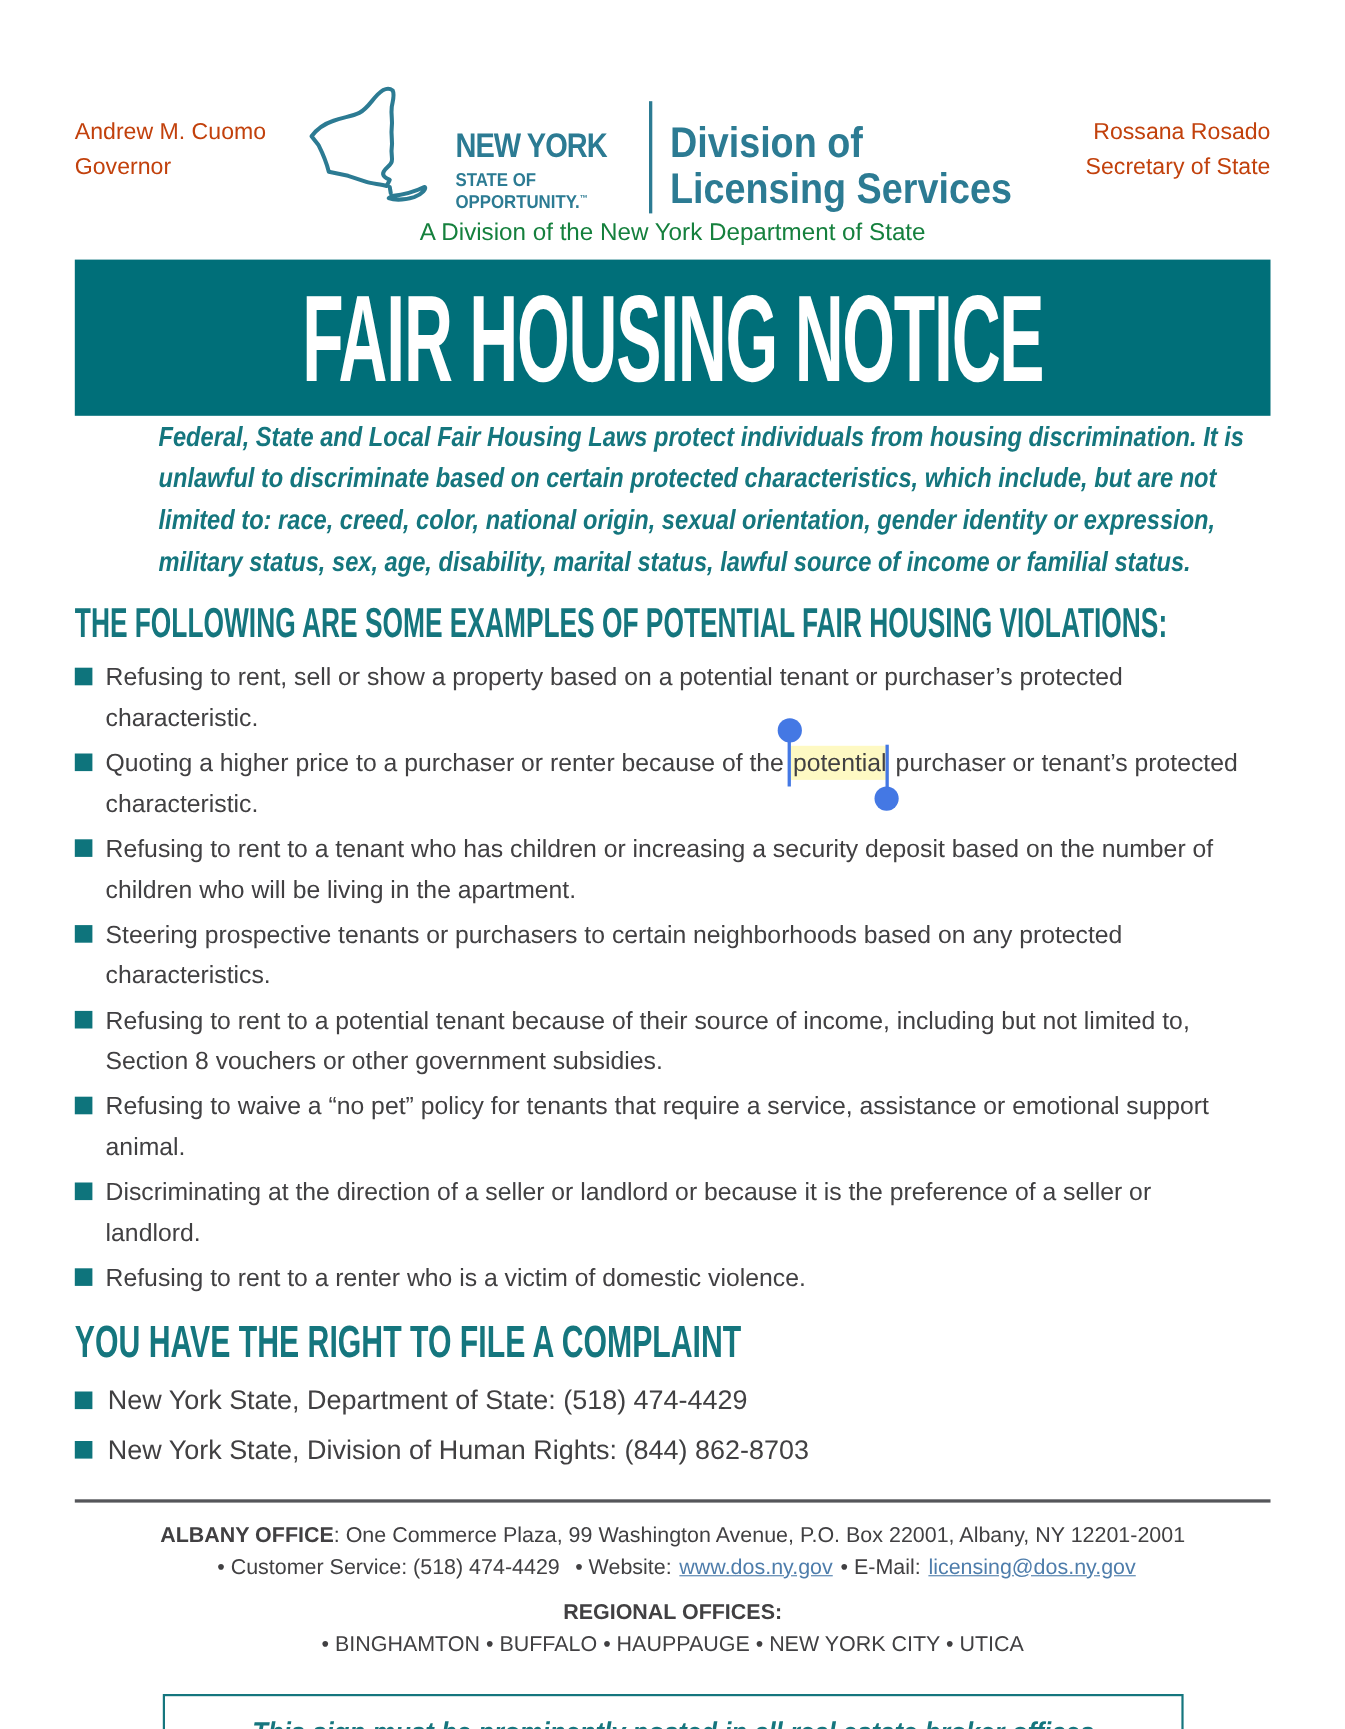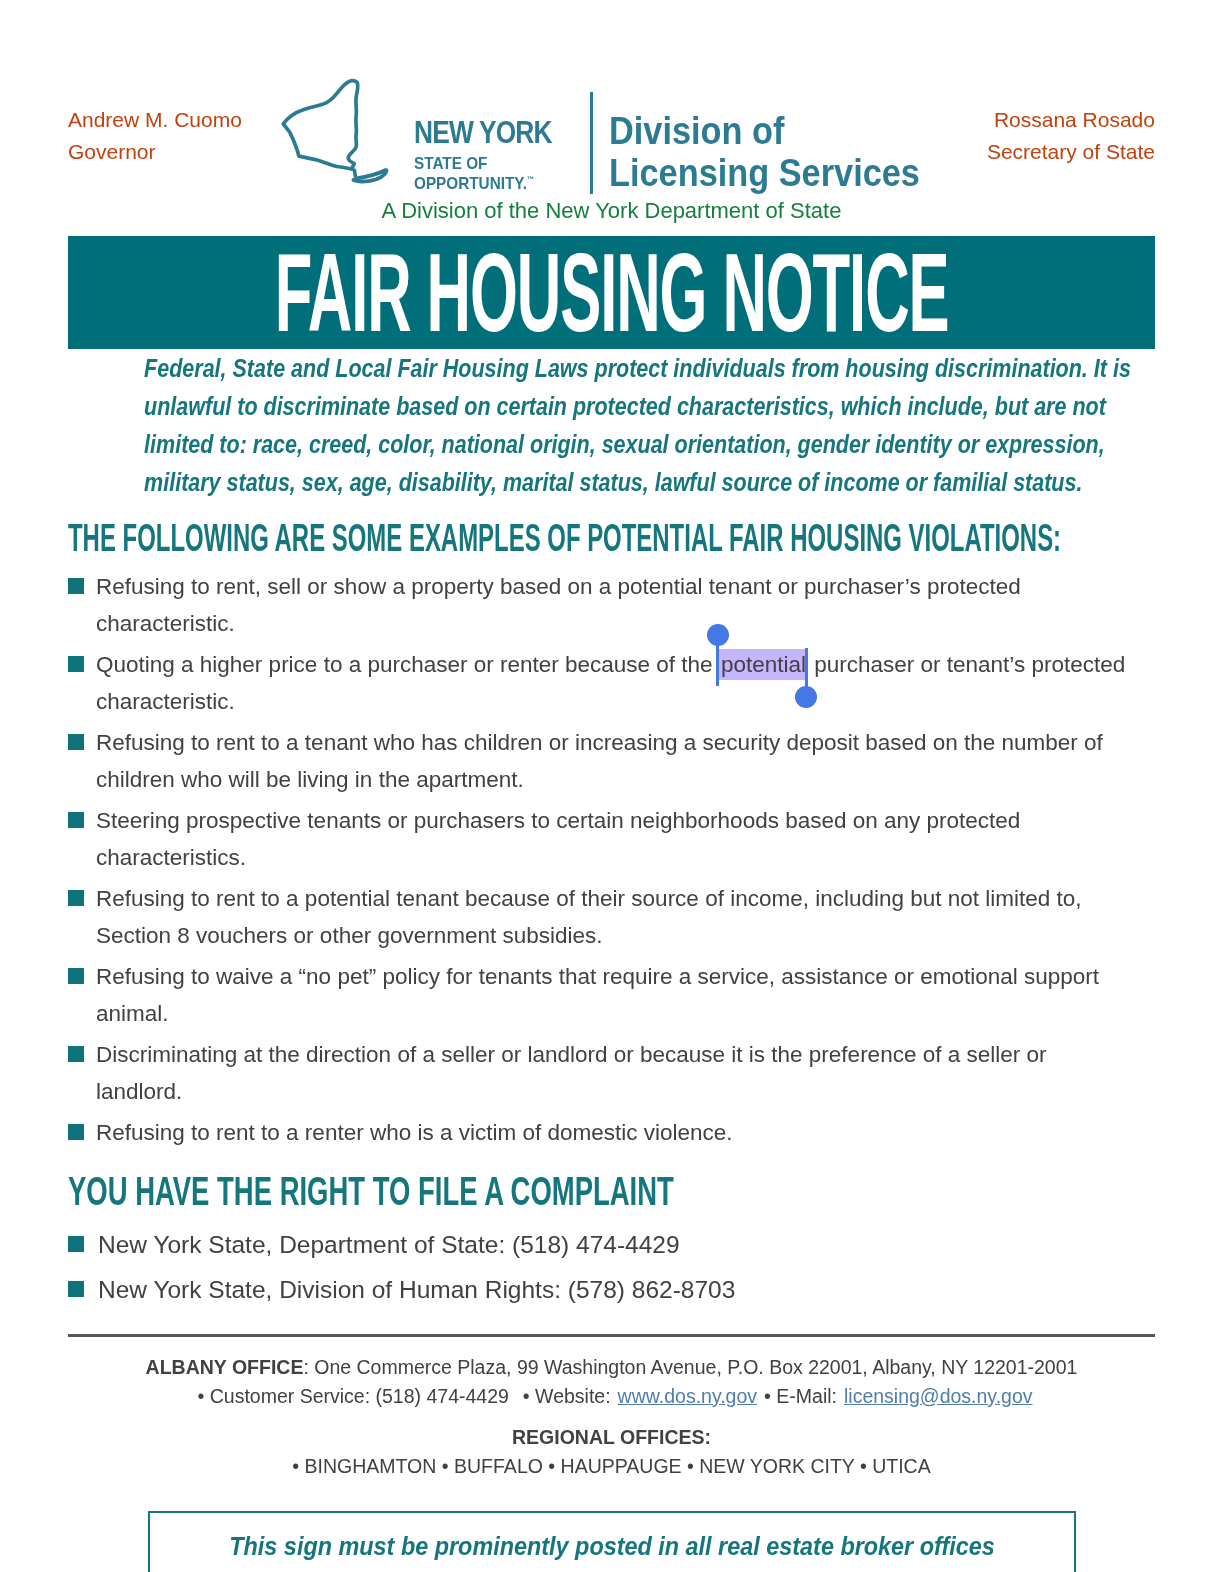--- a/index.html
+++ b/index.html
@@ -24,21 +24,21 @@
   .brand .l3 { font-size:17px; font-weight:bold; transform:scaleX(.9);
                transform-origin:left; white-space:nowrap; }
   .brand .tm { font-size:8px; vertical-align:super; }
   .logo-divider { width:3px; height:102px; background:#2c7b93; margin:4px 16px 0 14px; }
   .division { margin-top:12px; color:#2c7b93; }
   .division div { font-size:39px; font-weight:bold; line-height:42px;
                   transform:scaleX(.88); transform-origin:left; white-space:nowrap; }
   .tagline { text-align:center; font-size:22px; color:#15803d; margin-top:4px; }
 
   
-  .banner { margin-top:12px; height:113px; background:#006f79;
+  .banner { margin-top:12px; height:142px; background:#006f79;
             display:flex; align-items:center; justify-content:center; }
   .banner-title { color:#ffffff; font-size:112px; font-weight:bold; letter-spacing:-2px;
                   transform:scaleX(.55); transform-origin:center; white-space:nowrap; }
 
   
   .intro { text-align:center; color:#15767e; }
   .intro-line { font-size:25px; font-weight:bold; font-style:italic; line-height:38px;
                 transform:scaleX(.86); transform-origin:center; white-space:nowrap; }
 
   
@@ -53,21 +53,21 @@
   .viol-list { margin-top:10px; }
   .viol-list li { position:relative; padding-left:28px; font-size:22.5px;
                   line-height:36.5px; margin-top:5px; max-width:1060px; color:#414042; }
   .sq { position:absolute; left:0; top:9px; width:16px; height:16px; background:#0e747c; }
   .complaint-list { margin-top:8px; }
   .complaint-list li { position:relative; padding-left:30px; font-size:24.5px;
                        line-height:45px; color:#414042; }
   .complaint-list .sq { top:14px; }
 
   
-  .sel { position:relative; background:#c4b5fd; padding:3px 2px; }
+  .sel { position:relative; background:#fef9c3; padding:3px 2px; }
   .handle { position:absolute; }
   .handle .bar { position:absolute; width:3px; height:41px; background:#4478e4; }
   .h-start { left:-3px; top:-4px; }
   .h-start .bar { left:0; top:0; }
   .h-start .dot { position:absolute; left:-9px; top:-21px; width:22px; height:22px;
                   border-radius:50%; background:#4478e4; }
   .h-end { right:0; top:-1px; }
   .h-end .bar { right:0; top:0; }
   .h-end .dot { position:absolute; right:-9px; top:38px; width:22px; height:22px;
                 border-radius:50%; background:#4478e4; }
@@ -183,21 +183,21 @@
 
   <div class="sec-heading complaint-heading">YOU HAVE THE RIGHT TO FILE A COMPLAINT</div>
 
   <ul class="complaint-list">
     <li>
       <span class="sq"></span>
       <span>New York State, Department of State: (518) 474-4429</span>
     </li>
     <li>
       <span class="sq"></span>
-      <span>New York State, Division of Human Rights: (578) 862-8703</span>
+      <span>New York State, Division of Human Rights: (844) 862-8703</span>
     </li>
   </ul>
 
   <hr class="rule">
 
   <div class="footer">
     <div><b>ALBANY OFFICE</b><span>: One Commerce Plaza, 99 Washington Avenue, P.O. Box 22001, Albany, NY 12201-2001</span></div>
     <div class="fline2">
       <span>• Customer Service: (518) 474-4429</span><span>• Website:</span><a class="flink">www.dos.ny.gov</a><span>• E-Mail:</span><a class="flink">licensing@dos.ny.gov</a>
     </div>

